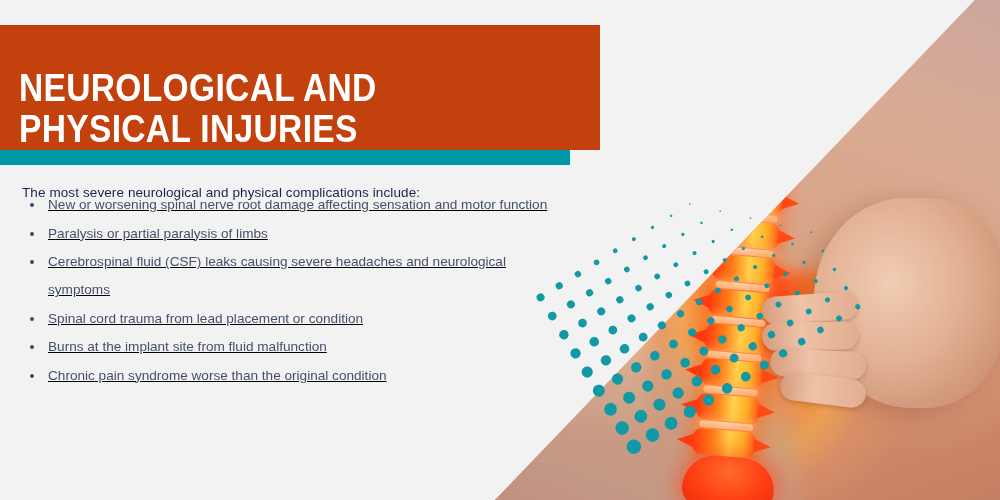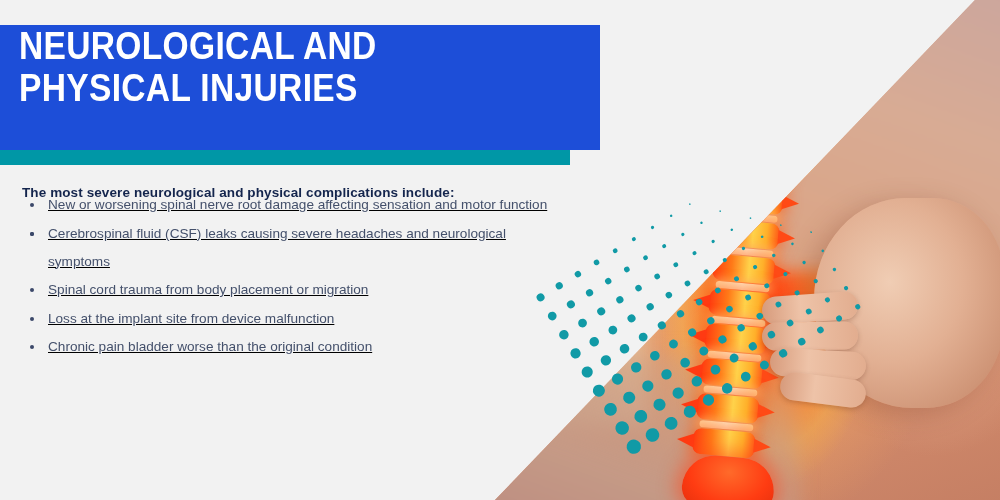--- a/index.html
+++ b/index.html
@@ -105,22 +105,22 @@
   }
 
   
   .dots { position:absolute; left:0; top:0; width:1000px; height:500px; pointer-events:none; }
 
   
   .title-band {
     position:absolute;
     left:0; top:25px;
     width:600px; height:125px;
-    background:#1d4ed8;
-    display:flex; align-items:flex-start;
+    background:#c2410c;
+    display:flex; align-items:flex-end;
   }
   .title-band h1 {
     color:#ffffff;
     font-family:"Liberation Sans", sans-serif;
     font-weight:700;
     font-size:39px;
     line-height:1.07;
     letter-spacing:.4px;
     padding-left:22px;
     transform: scaleX(.86);
@@ -149,21 +149,21 @@
     color:#0f2e62;
     transform: scaleX(.97);
     transform-origin:left center;
   }
   .logo-check { margin-left:-6px; margin-top:-14px; }
 
   .intro {
     position:absolute;
     left:22px; top:185px;
     font-size:13.5px;
-    font-weight:700;
+    font-weight:400;
     color:#14254d;
     letter-spacing:.1px;
   }
   ul.bullets {
     position:absolute;
     left:24px; top:191px;
     width:545px;
     list-style:none;
     text-decoration:underline;
   }
@@ -346,20 +346,20 @@
     <h1>NEUROLOGICAL AND
 PHYSICAL INJURIES</h1>
   </div>
   <div class="teal-bar"></div>
 
 
   <div class="intro">The most severe neurological and physical complications include:</div>
 
   <ul class="bullets">
       <li><span class="bdot"></span><span>New or worsening spinal nerve root damage affecting sensation and motor function</span></li>
-      <li><span class="bdot"></span></li>
+      <li><span class="bdot"></span><span>Paralysis or partial paralysis of limbs</span></li>
       <li><span class="bdot"></span><span>Cerebrospinal fluid (CSF) leaks causing severe headaches and neurological symptoms</span></li>
-      <li><span class="bdot"></span><span>Spinal cord trauma from body placement or migration</span></li>
-      <li><span class="bdot"></span><span>Loss at the implant site from device malfunction</span></li>
-      <li><span class="bdot"></span><span>Chronic pain bladder worse than the original condition</span></li>
+      <li><span class="bdot"></span><span>Spinal cord trauma from lead placement or condition</span></li>
+      <li><span class="bdot"></span><span>Burns at the implant site from fluid malfunction</span></li>
+      <li><span class="bdot"></span><span>Chronic pain syndrome worse than the original condition</span></li>
     </ul>
 
 </div>
 
 </body></html>

